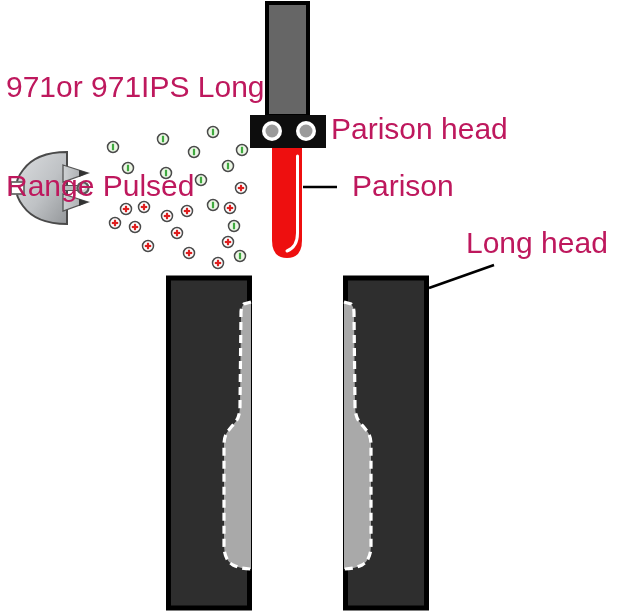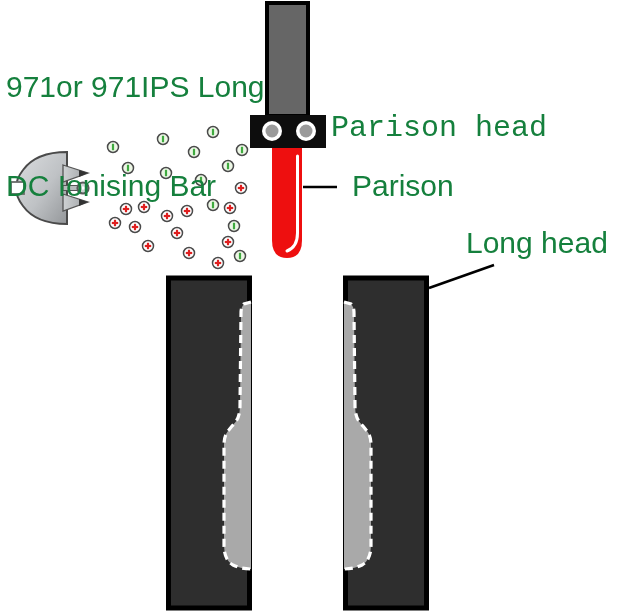--- a/index.html
+++ b/index.html
@@ -1,21 +1,21 @@
 <!DOCTYPE html>
 <html><head>
 <meta charset="utf-8">
 <style>
   html,body{margin:0;padding:0;background:#fff;}
   #canvas{
     position:relative;width:640px;height:615px;background:#fff;overflow:hidden;
     font-family:"Liberation Sans","DejaVu Sans",sans-serif;color:#111;
   }
   #scene{position:absolute;left:0;top:0;}
-  .lbl{position:absolute;font-size:30px;line-height:33px;white-space:pre;color:#15803d;}
+  .lbl{position:absolute;font-size:30px;line-height:33px;white-space:pre;color:#be185d;}
   #title-block{left:6px;top:4px;}
 </style>
 </head>
 <body>
 
 <div id="canvas">
 
   <svg id="scene" width="640" height="615" viewBox="0 0 640 615">
     <defs>
       <linearGradient id="domeGrad" x1="0" y1="0" x2="1" y2="1">
@@ -176,22 +176,22 @@
         <g>
           <circle cx="218" cy="263" r="5.5" fill="#ffffff" stroke="#4a4a4a" stroke-width="1.5"></circle>
           <line x1="214.8" y1="263" x2="221.2" y2="263" stroke="#df1f1f" stroke-width="2.2"></line>
           <line x1="218" y1="259.8" x2="218" y2="266.2" stroke="#df1f1f" stroke-width="2.2"></line>
         </g>
       </g>
   </svg>
 
   <div id="title-block" class="lbl">
     <div>971or 971IPS Long</div>
-    <div>DC Ionising Bar</div>
+    <div>Range Pulsed</div>
   </div>
 
-  <div class="lbl" style="left:331px;top:112px;font-family:Liberation Mono, monospace;">Parison head</div>
+  <div class="lbl" style="left:331px;top:112px;">Parison head</div>
 
   <div class="lbl" style="left:352px;top:169px;">Parison</div>
 
   <div class="lbl" style="left:466px;top:226px;">Long head</div>
 
 </div>
 
 </body></html>

